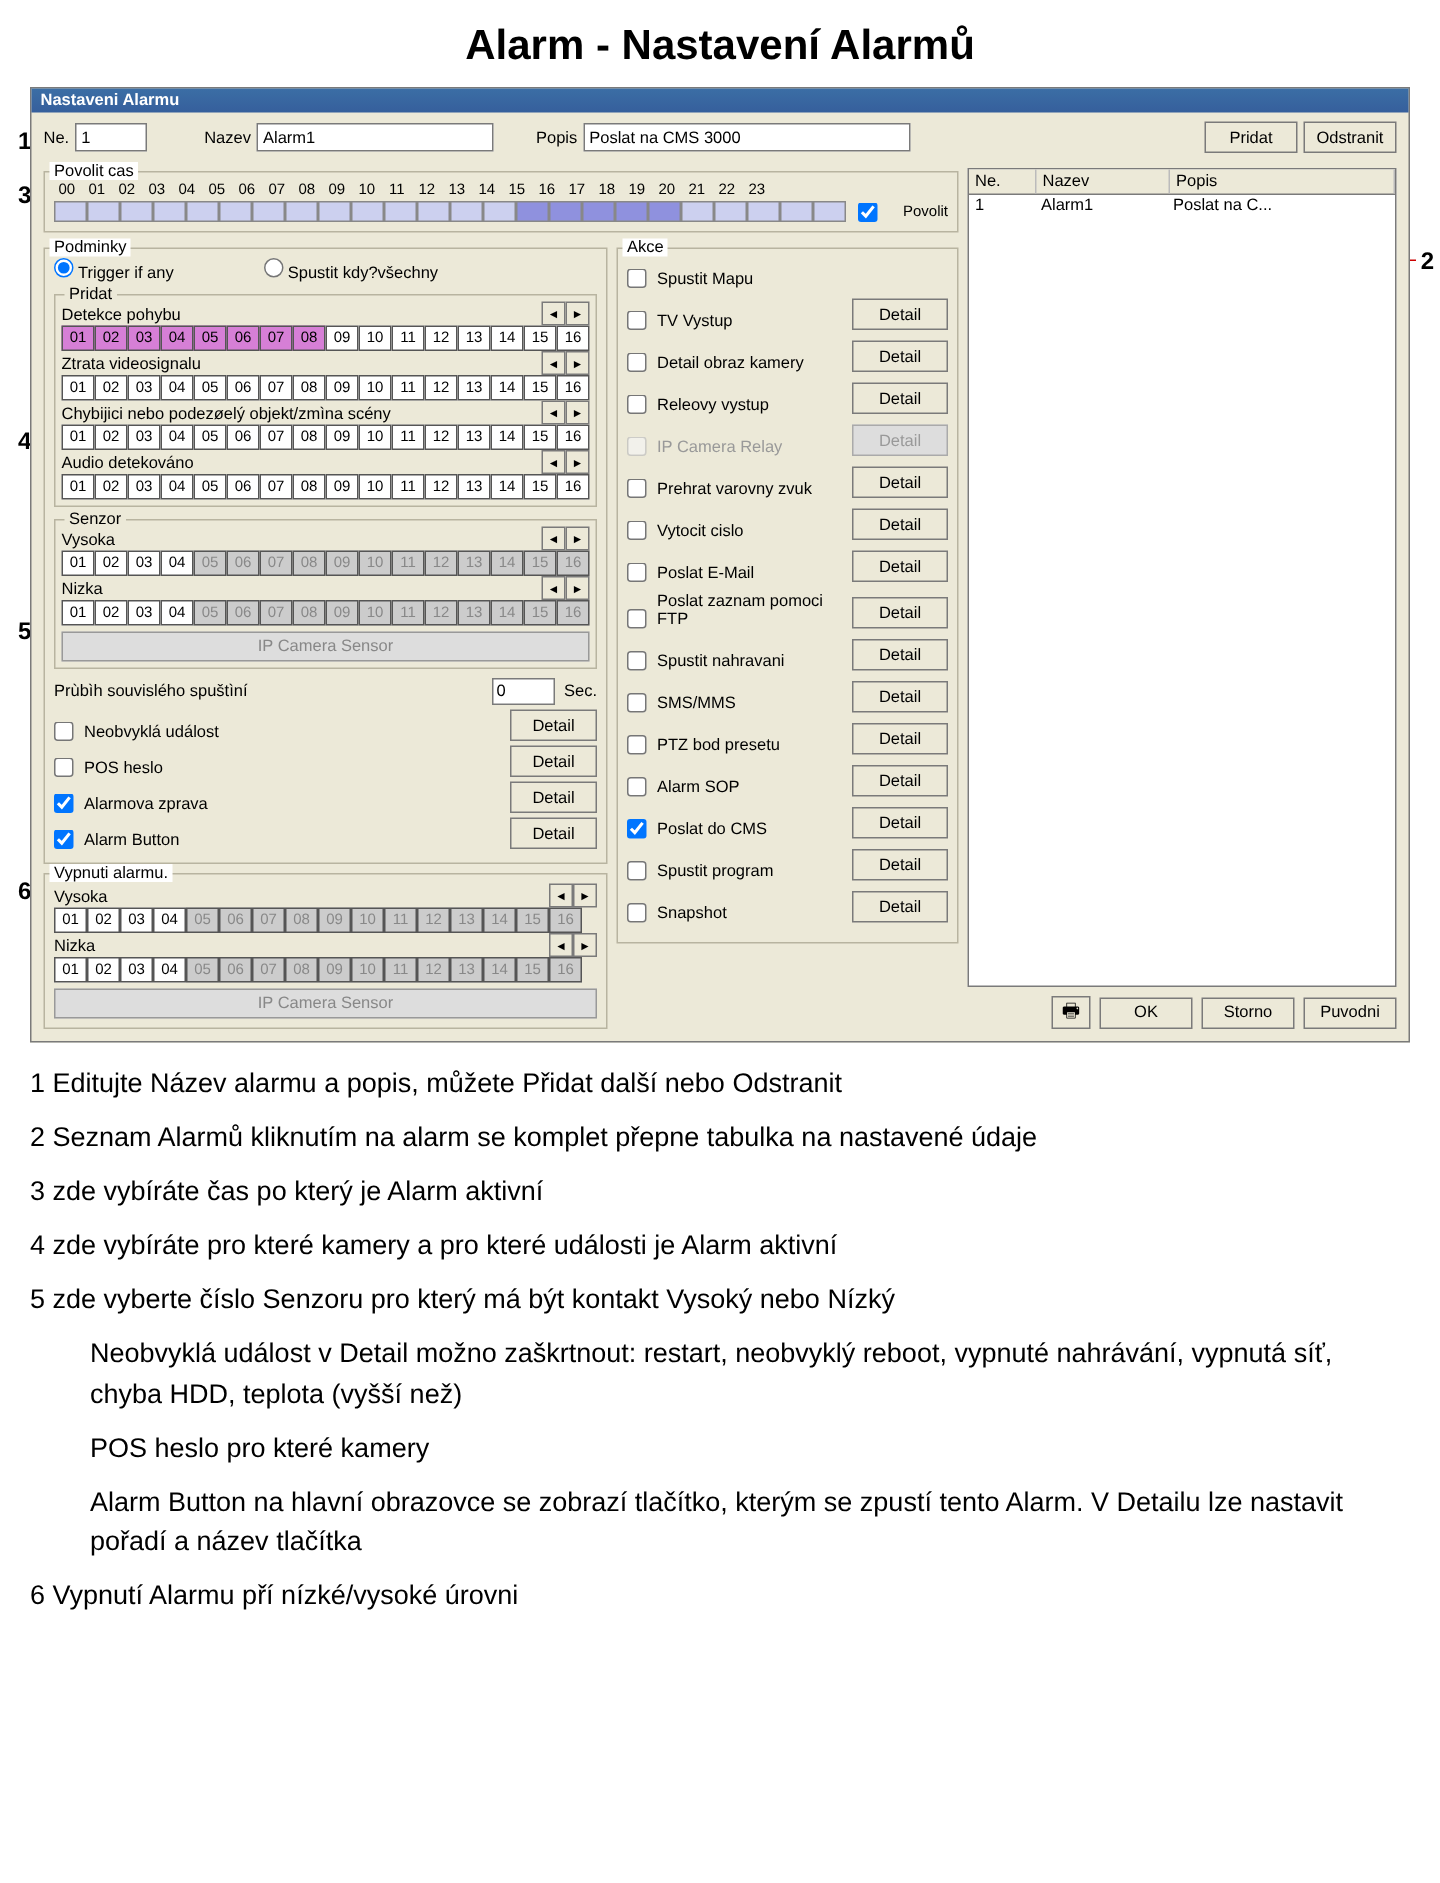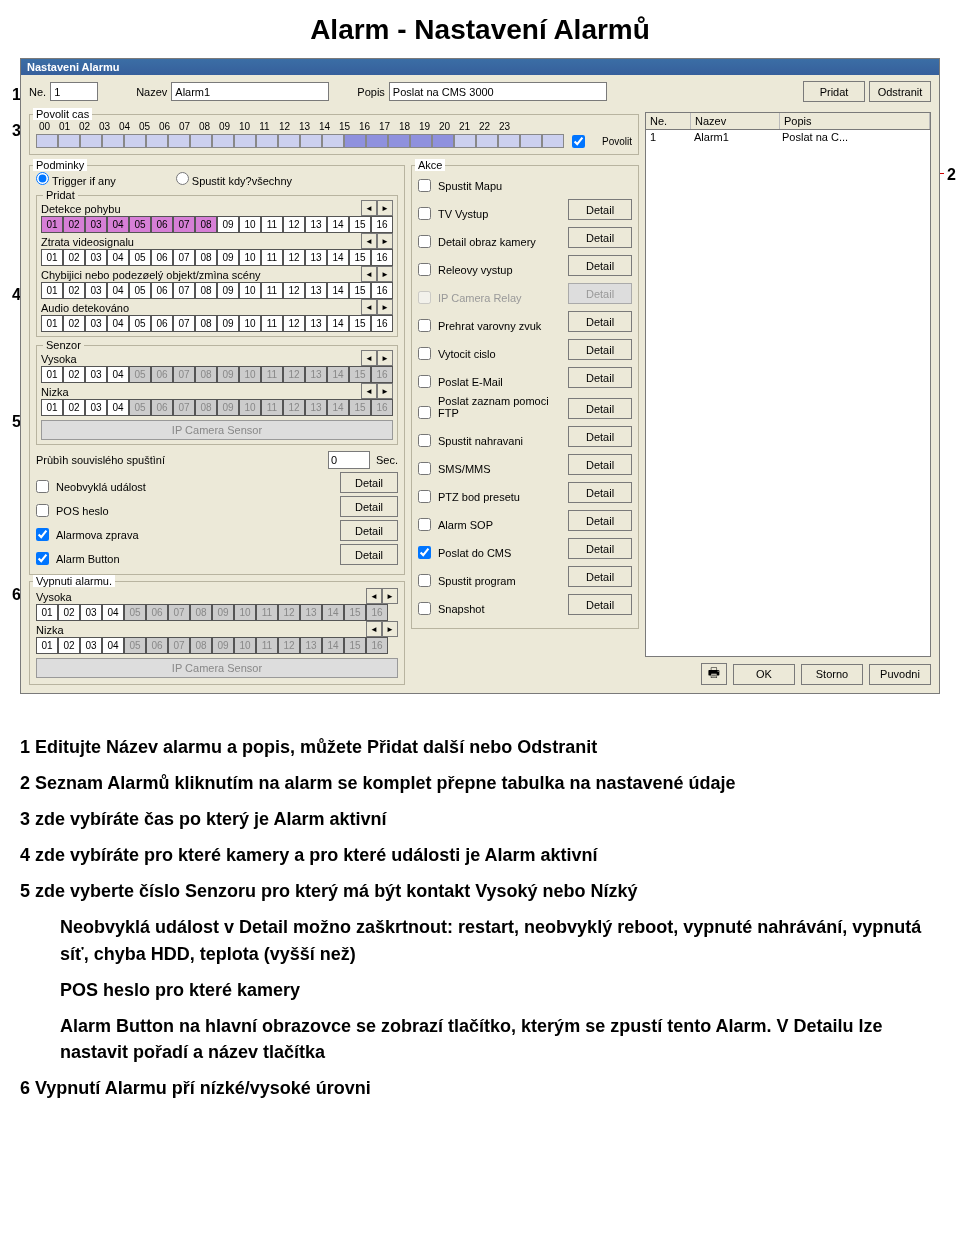--- a/index.html
+++ b/index.html
@@ -52,21 +52,21 @@
   .alarm-table-row { display:flex; font-size:11px; }
   .alarm-table-row div { padding:1px 4px; }
   .col-ne { width:36px; }
   .col-na { width:80px; }
   .col-po { flex:1; }
   .bottom-btns { display:flex; gap:6px; justify-content:flex-end; margin-top:6px; align-items:center; }
   .print-icon { width:24px; height:20px; border:1px solid #7a7a7a; background:#ece9d8; font-size:13px; display:flex; align-items:center; justify-content:center; cursor:pointer; }
   .split { display:flex; gap:6px; }
   .split-left { flex:0 0 330px; display:flex; flex-direction:column; }
   .split-right { flex:1; }
-  .notes { margin-top:40px; font-size:18px; font-weight:bold; line-height:1.45; }
+  .notes { margin-top:14px; font-size:18px; font-weight:normal; line-height:1.45; }
   .notes p { margin:10px 0; }
   .notes .indent { margin-left:40px; }
   input[type=checkbox], input[type=radio] { margin:0 3px 0 0; }
 </style>
 </head>
 <body>
 
 <div class="page">
   <h1 class="title">Alarm - Nastavení Alarmů</h1>
 

